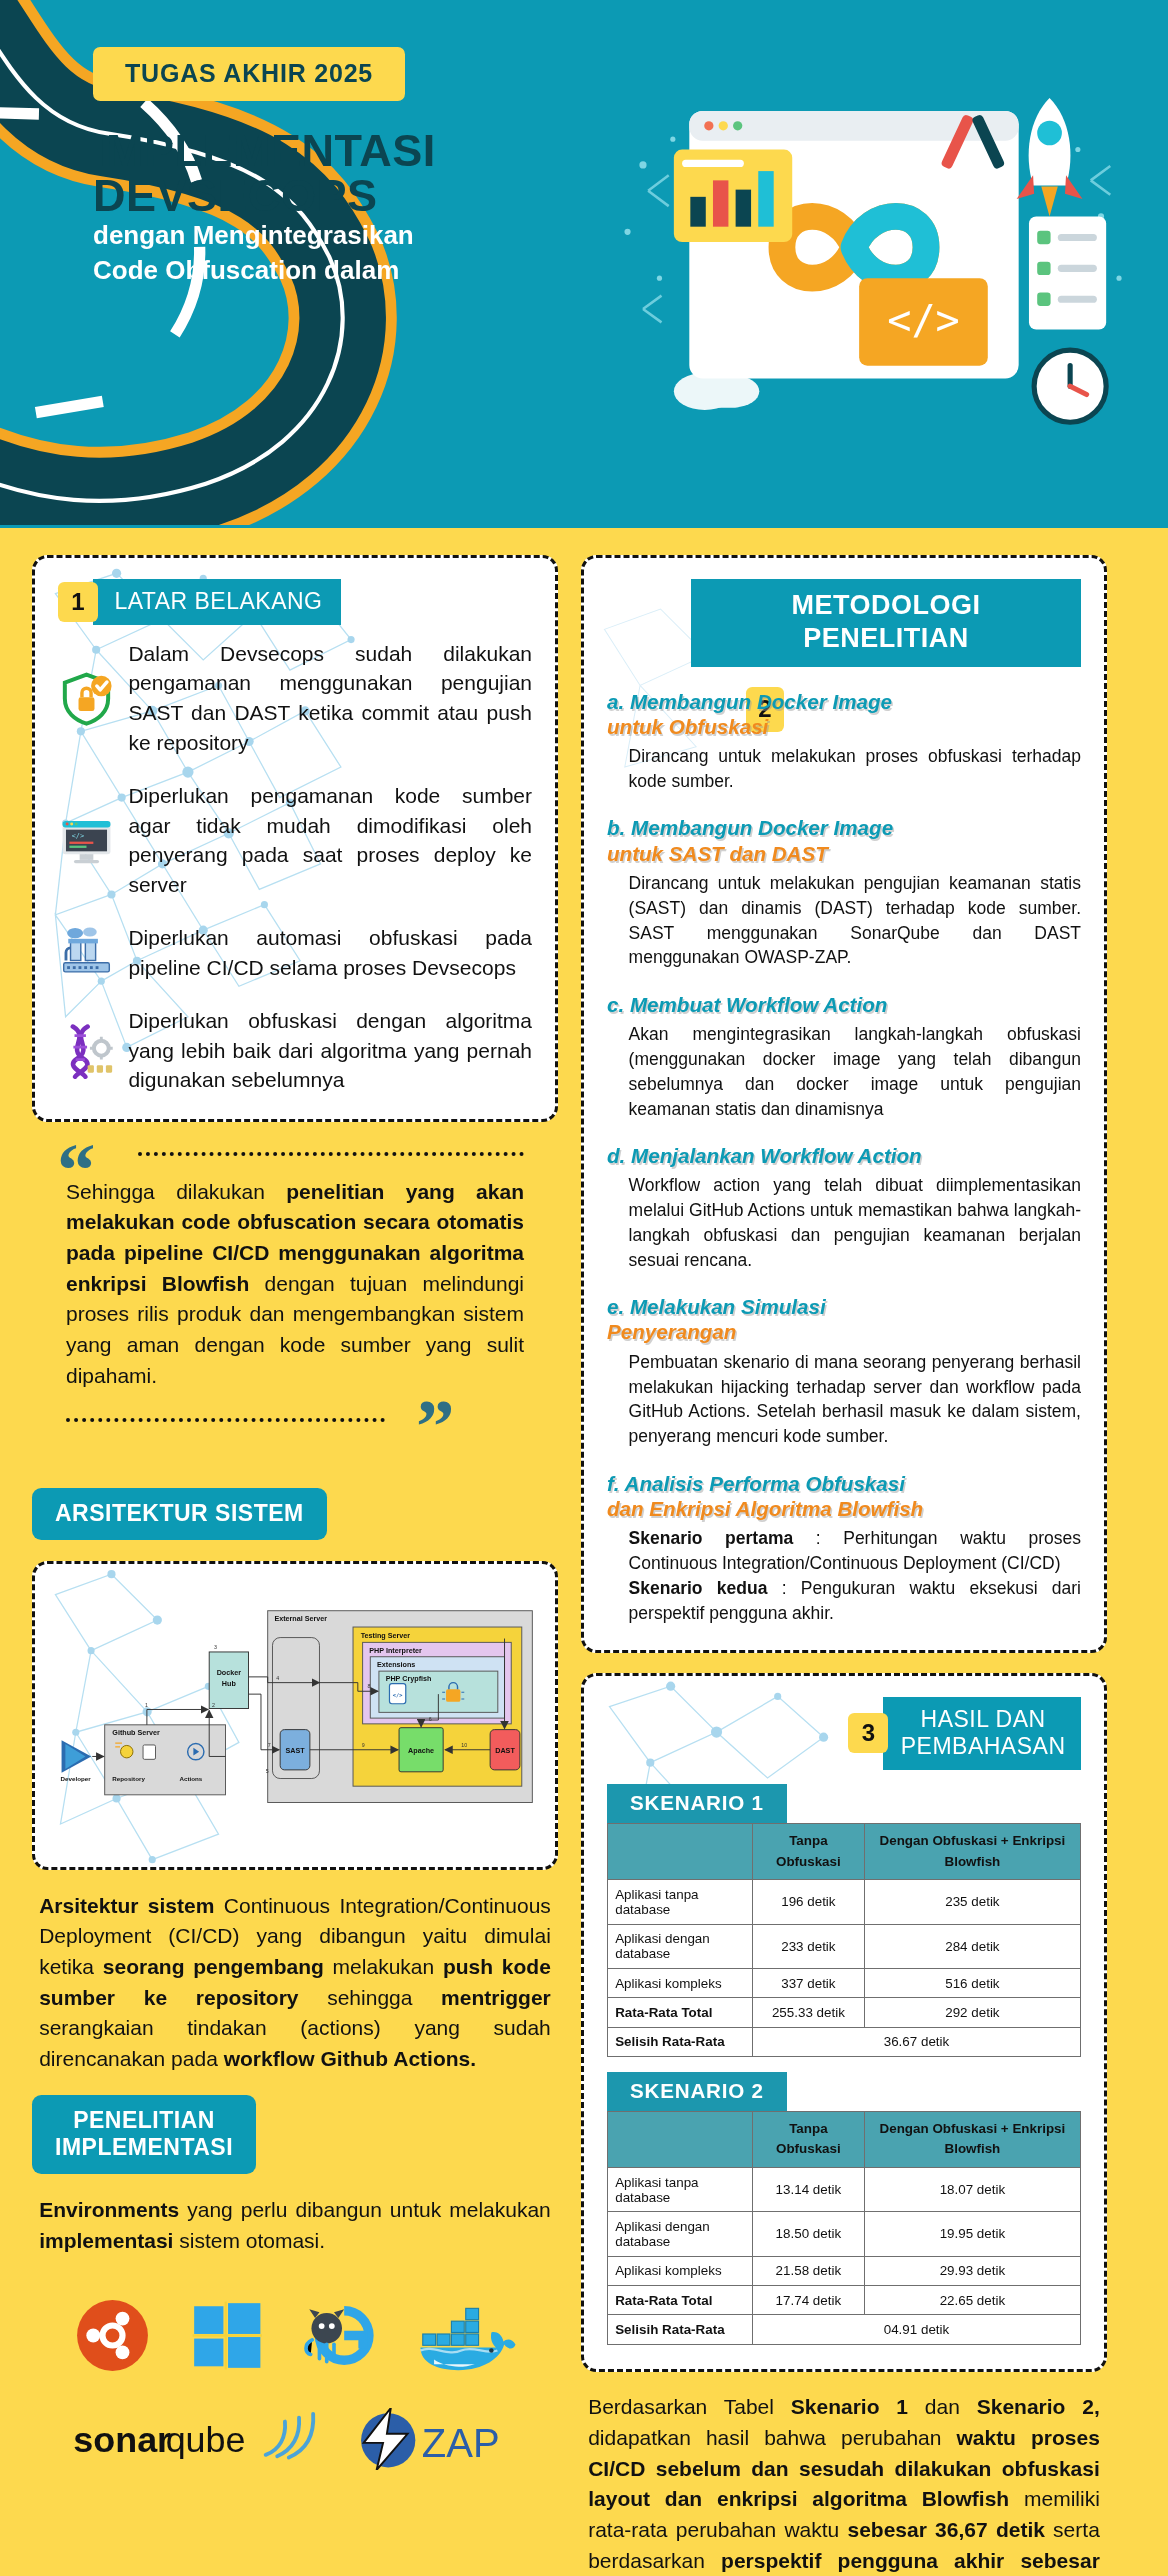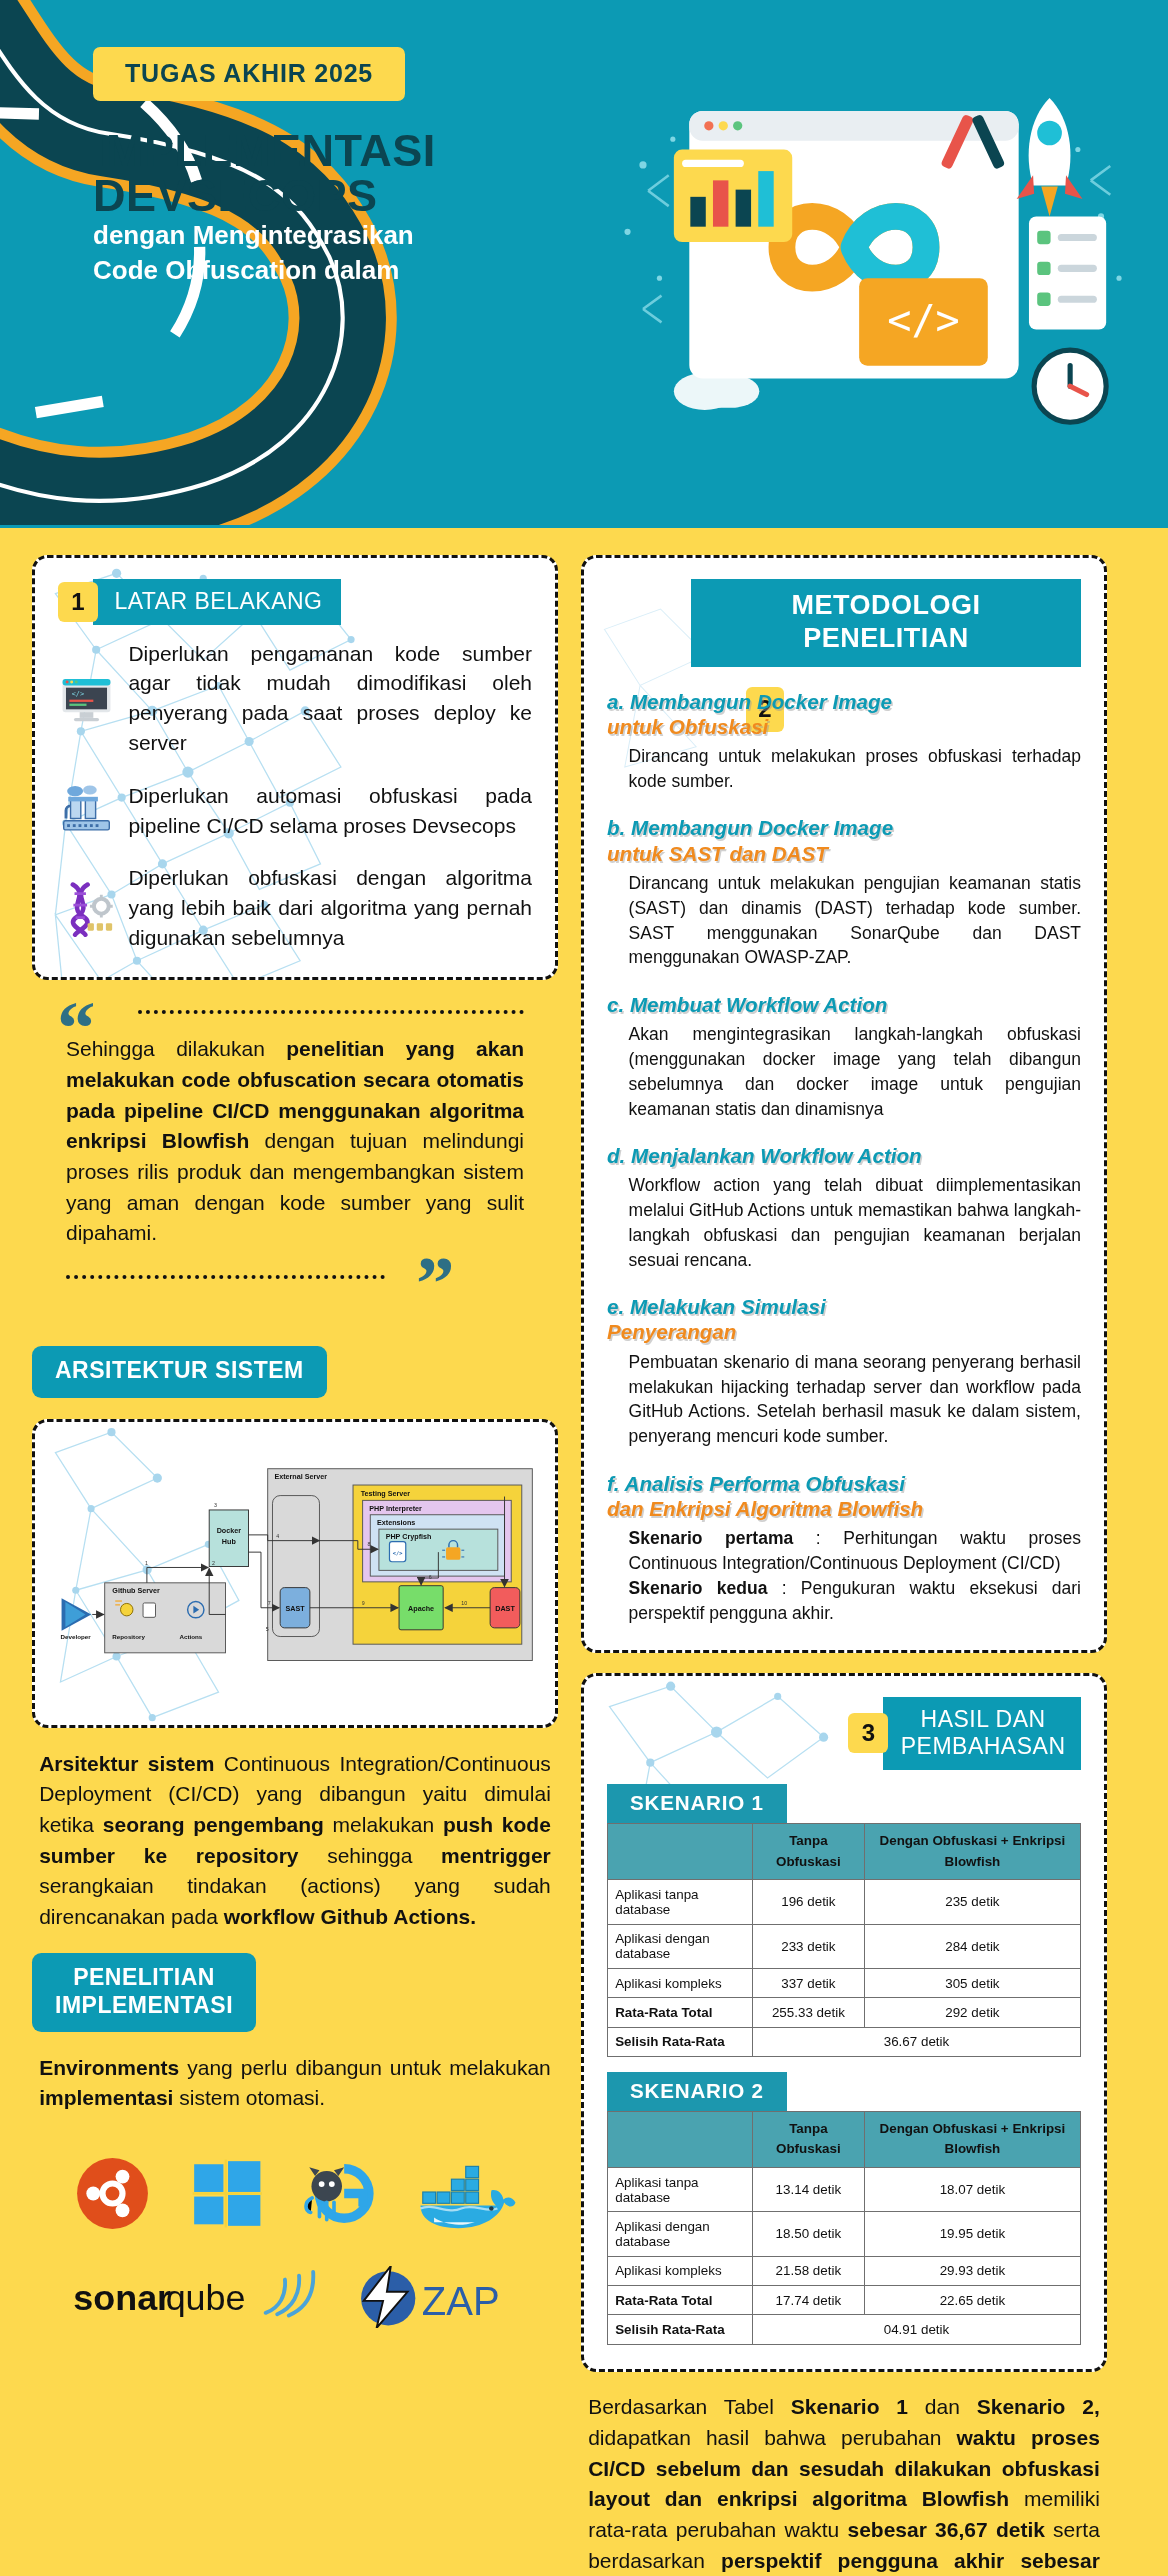--- a/index.html
+++ b/index.html
@@ -420,20 +420,30 @@
           </g>
         </svg>
 
         <div class="sec-head">
           <div class="numbox">1</div>
           <div class="pill">LATAR BELAKANG</div>
         </div>
 
         <div class="bullets">
 
+          <div class="bullet">
+            <svg class="ico" viewBox="0 0 100 100">
+              <path d="M50 8 L88 22 V50 C88 74 70 88 50 94 C30 88 12 74 12 50 V22 Z" fill="#fff" stroke="#21A84A" stroke-width="7"></path>
+              <rect x="36" y="48" width="28" height="24" rx="4" fill="#F5A623"></rect>
+              <path d="M42 48 V40 a8 8 0 0 1 16 0 v8" fill="none" stroke="#F5A623" stroke-width="6"></path>
+              <circle cx="76" cy="28" r="18" fill="#F5A623"></circle>
+              <path d="M68 28 l6 7 12 -14" fill="none" stroke="#fff" stroke-width="6" stroke-linecap="round" stroke-linejoin="round"></path>
+            </svg>
+            <div class="txt">Dalam Devsecops sudah dilakukan pengamanan menggunakan pengujian SAST dan DAST ketika commit atau push ke repository</div>
+          </div>
 
           <div class="bullet">
             <svg class="ico" viewBox="0 0 100 100">
               <rect x="8" y="16" width="84" height="58" rx="5" fill="#E3E7EA"></rect>
               <rect x="8" y="16" width="84" height="11" rx="5" fill="#1FBFD6"></rect>
               <circle cx="16" cy="21" r="2.6" fill="#E8544A"></circle>
                 <circle cx="24" cy="21" r="2.6" fill="#FDD94E"></circle>
                 <circle cx="32" cy="21" r="2.6" fill="#5BC47E"></circle>
               <rect x="14" y="31" width="72" height="38" fill="#3B4450"></rect>
               <text x="24" y="46" font-size="12" font-family="monospace" fill="#7FD6E4">&lt;/&gt;</text>
@@ -828,21 +838,21 @@
               <td class="val">235 detik</td>
             </tr>
             <tr>
               <td class="lbl">Aplikasi dengan database</td>
               <td class="val">233 detik</td>
               <td class="val">284 detik</td>
             </tr>
             <tr>
               <td class="lbl">Aplikasi kompleks</td>
               <td class="val">337 detik</td>
-              <td class="val">305 detik</td>
+              <td class="val">516 detik</td>
             </tr>
             <tr class="strong">
               <td class="lbl">Rata-Rata Total</td>
               <td class="val">255.33 detik</td>
               <td class="val">292 detik</td>
             </tr>
             <tr class="strong">
               <td class="lbl">Selisih Rata-Rata</td>
               <td class="val" colspan="2">36.67 detik</td>
             </tr>

